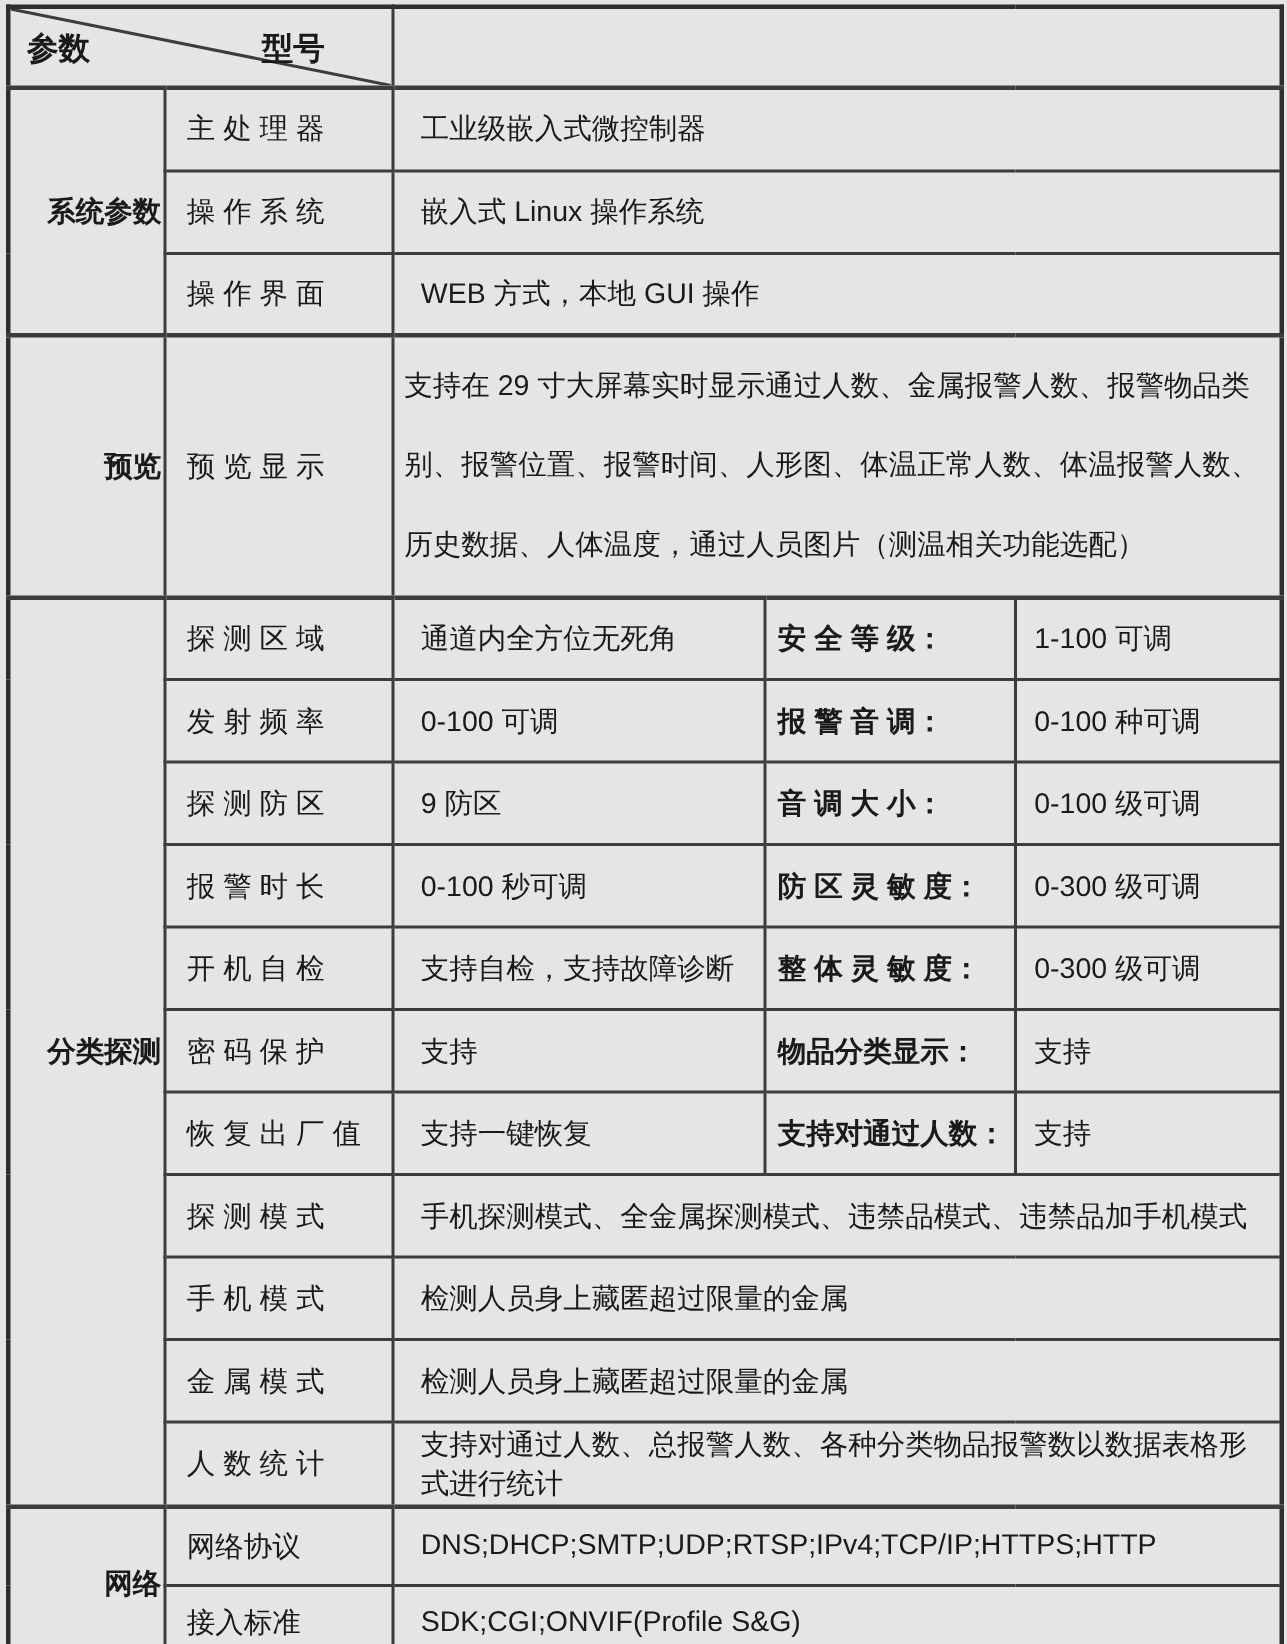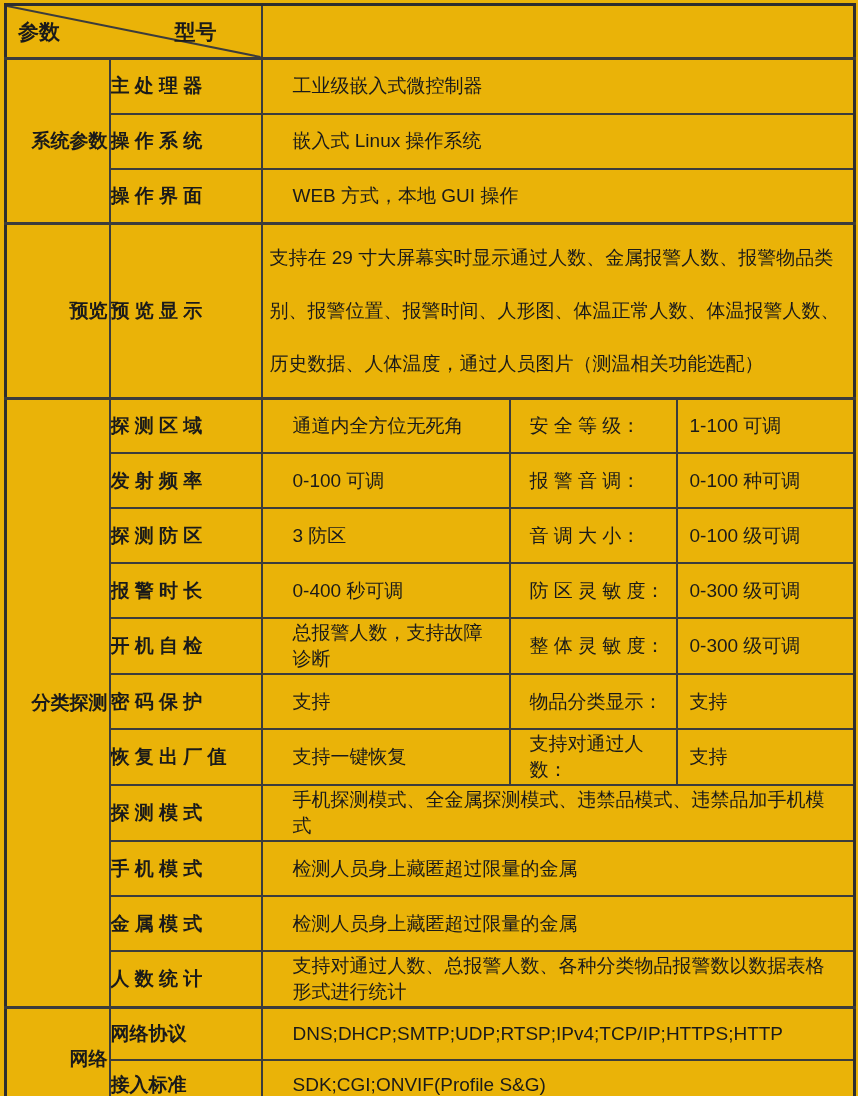--- a/index.html
+++ b/index.html
@@ -5,21 +5,21 @@
   html, body {
     margin: 0;
     padding: 0;
     background: #ffffff;
     font-family: "Liberation Sans", "DejaVu Sans", sans-serif;
     color: #1a1a1a;
   }
   .sheet {
     width: 858px;
     height: 1096px;
-    background: #eab308;
+    background: #e5e5e5;
     box-sizing: border-box;
     padding: 3px 4px 4px 4px;
   }
   table.spec {
     width: 849px;
     border-collapse: collapse;
     table-layout: fixed;
     border: 3px solid #2e2e2e;
     border-bottom: 5px solid #1f1f1f;
   }
@@ -38,30 +38,30 @@
   tr.h-preview { height: 158px; }
   tr.h-net     { height: 52px; }
 
   
   td.group {
     text-align: right;
     font-weight: bold;
     font-size: 21px;
   }
   td.label {
+    font-weight: normal;
+    padding-left: 14px;
+  }
+  td.value {
+    padding-left: 18px;
+    padding-right: 10px;
+  }
+  td.label2 {
     font-weight: bold;
-    padding-left: 0;
-  }
-  td.value {
-    padding-left: 30px;
-    padding-right: 10px;
-  }
-  td.label2 {
-    font-weight: normal;
-    padding-left: 19px;
+    padding-left: 8px;
     padding-right: 2px;
   }
   td.value2 {
     padding-left: 12px;
   }
   td.preview-value {
     line-height: 2.8;
     padding: 6px 7px;
     margin-left: 44px;
   }
@@ -137,33 +137,33 @@
       <td class="value2">1-100 可调</td>
     </tr>
     <tr class="h-std">
       <td class="label">发 射 频 率</td>
       <td class="value">0-100 可调</td>
       <td class="label2">报 警 音 调：</td>
       <td class="value2">0-100 种可调</td>
     </tr>
     <tr class="h-std">
       <td class="label">探 测 防 区</td>
-      <td class="value">3 防区</td>
+      <td class="value">9 防区</td>
       <td class="label2">音 调 大 小：</td>
       <td class="value2">0-100 级可调</td>
     </tr>
     <tr class="h-std">
       <td class="label">报 警 时 长</td>
-      <td class="value">0-400 秒可调</td>
+      <td class="value">0-100 秒可调</td>
       <td class="label2">防 区 灵 敏 度：</td>
       <td class="value2">0-300 级可调</td>
     </tr>
     <tr class="h-std">
       <td class="label">开 机 自 检</td>
-      <td class="value">总报警人数，支持故障诊断</td>
+      <td class="value">支持自检，支持故障诊断</td>
       <td class="label2">整 体 灵 敏 度：</td>
       <td class="value2">0-300 级可调</td>
     </tr>
     <tr class="h-std">
       <td class="label">密 码 保 护</td>
       <td class="value">支持</td>
       <td class="label2">物品分类显示：</td>
       <td class="value2">支持</td>
     </tr>
     <tr class="h-std">

